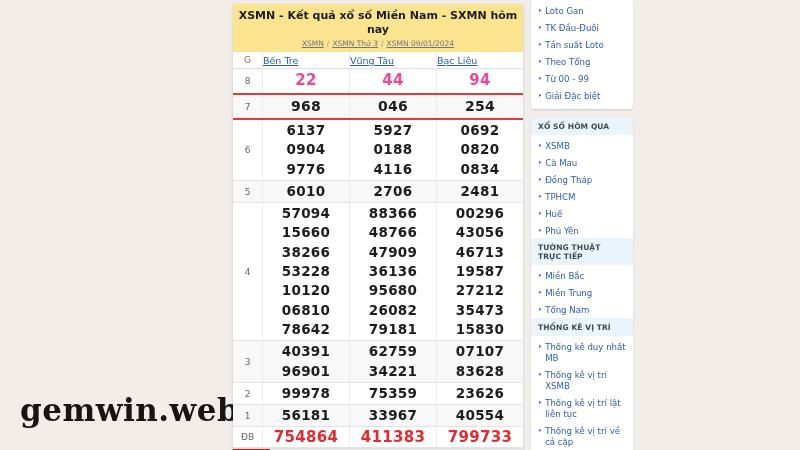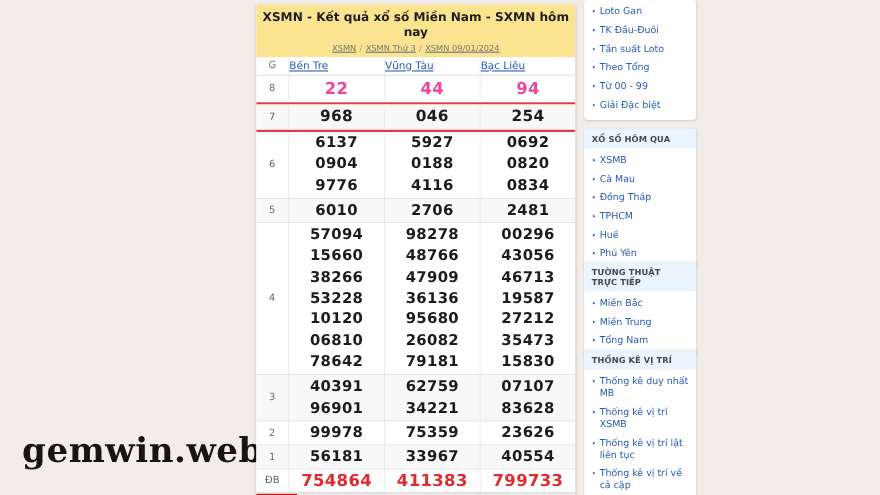--- a/index.html
+++ b/index.html
@@ -169,21 +169,21 @@
             <div class="num-cell">
               <div class="num">57094</div>
               <div class="num">15660</div>
               <div class="num">38266</div>
               <div class="num">53228</div>
               <div class="num">10120</div>
               <div class="num">06810</div>
               <div class="num">78642</div>
             </div>
             <div class="num-cell">
-              <div class="num">98278</div>
+              <div class="num">88366</div>
               <div class="num">48766</div>
               <div class="num">47909</div>
               <div class="num">36136</div>
               <div class="num">95680</div>
               <div class="num">26082</div>
               <div class="num">79181</div>
             </div>
             <div class="num-cell">
               <div class="num">00296</div>
               <div class="num">43056</div>

